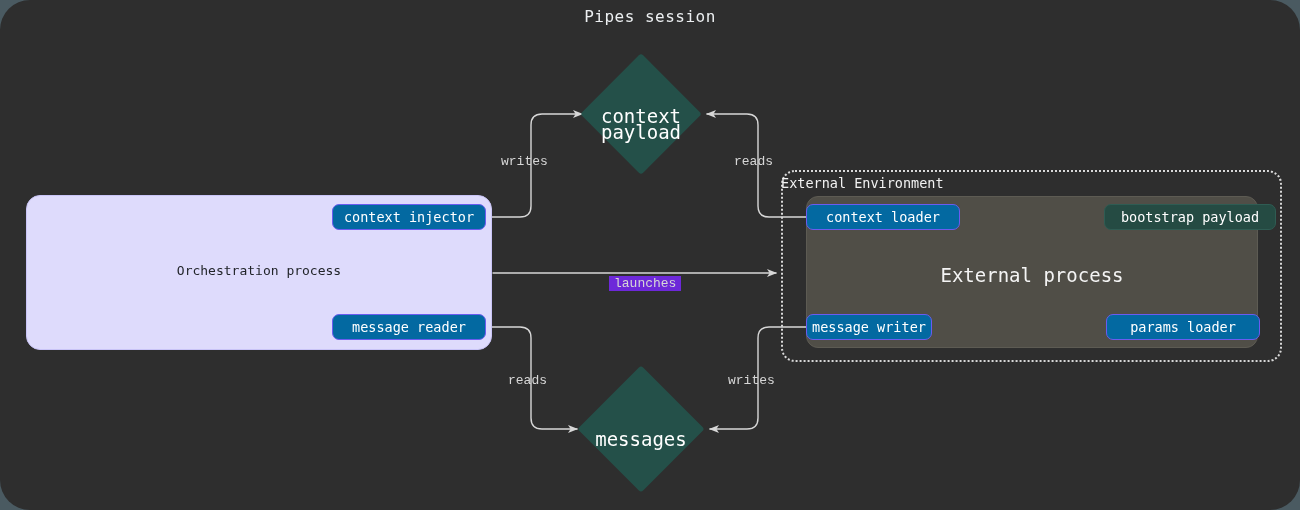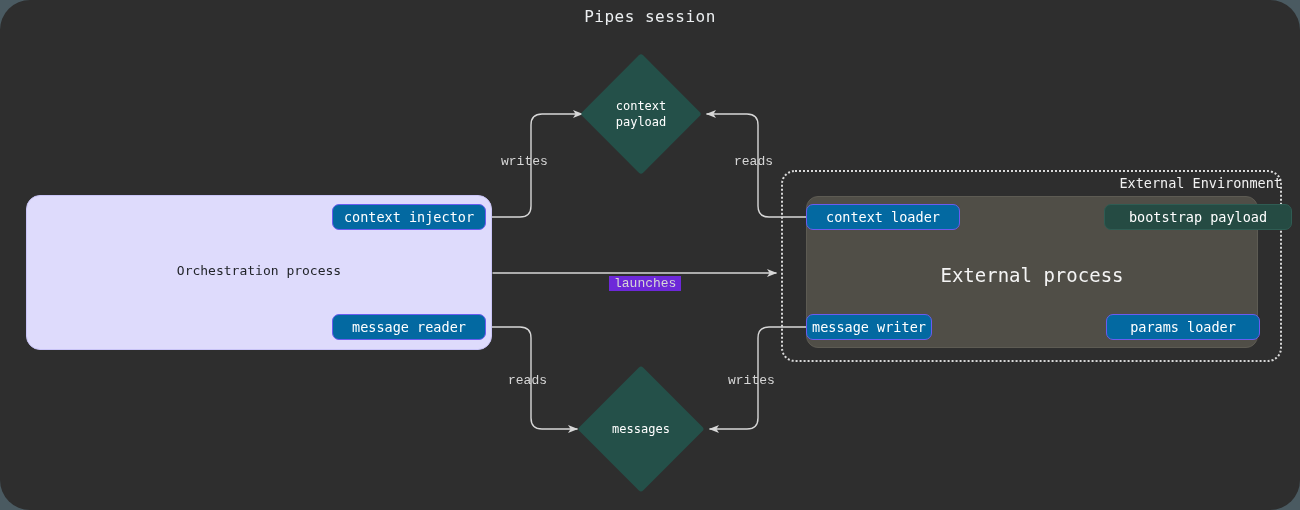--- a/index.html
+++ b/index.html
@@ -79,21 +79,21 @@
     height: 192px;
     background: transparent;
     border: 2px dotted #d8d8d8;
     border-radius: 14px;
   }
   .env-ext-label {
     position: absolute;
     left: 781px;
     top: 175px;
     width: 501px;
-    text-align: right;
+    text-align: left;
     color: #f2f2f2;
     font-size: 13.5px;
     white-space: pre;
   }
   
   .proc-ext {
     left: 806px;
     top: 196px;
     width: 452px;
     height: 152px;
@@ -135,29 +135,29 @@
     position: absolute;
     left: 0; top: 0;
     width: 100%;
     height: 100%;
     background: #245049;
     transform: rotate(45deg);
     border-radius: 3px;
   }
   .diamond-text {
     position: absolute;
-    left: 0; top: 0;
+    left: 0; top: 10px;
     width: 100%;
     height: 100%;
     display: flex;
     flex-direction: column;
     align-items: center;
     justify-content: center;
     color: #ffffff;
-    font-size: 12px;
+    font-size: 19px;
     line-height: 16px;
     white-space: pre;
   }
   
   .elabel {
     position: absolute;
     color: #d7d7d7;
     font-size: 13px;
     white-space: pre;
     background: transparent;
@@ -234,14 +234,14 @@
   <div class="node pill pill-purple" style="left:332px; top:204px; width:154px;">context injector</div>
 
   <div class="node pill pill-purple" style="left:332px; top:314px; width:154px;">message reader</div>
 
   <div class="node pill pill-purple" style="left:806px; top:204px; width:154px;">context loader</div>
 
   <div class="node pill pill-purple" style="left:806px; top:314px; width:126px;">message writer</div>
 
   <div class="node pill pill-purple" style="left:1106px; top:314px; width:154px;">params loader</div>
 
-  <div class="node pill pill-teal" style="left:1104px; top:204px; width:188px;border-radius:7px;">bootstrap payload</div>
+  <div class="node pill pill-teal" style="left:1104px; top:204px; width:172px;border-radius:7px;">bootstrap payload</div>
 </div>
 
 </body></html>

